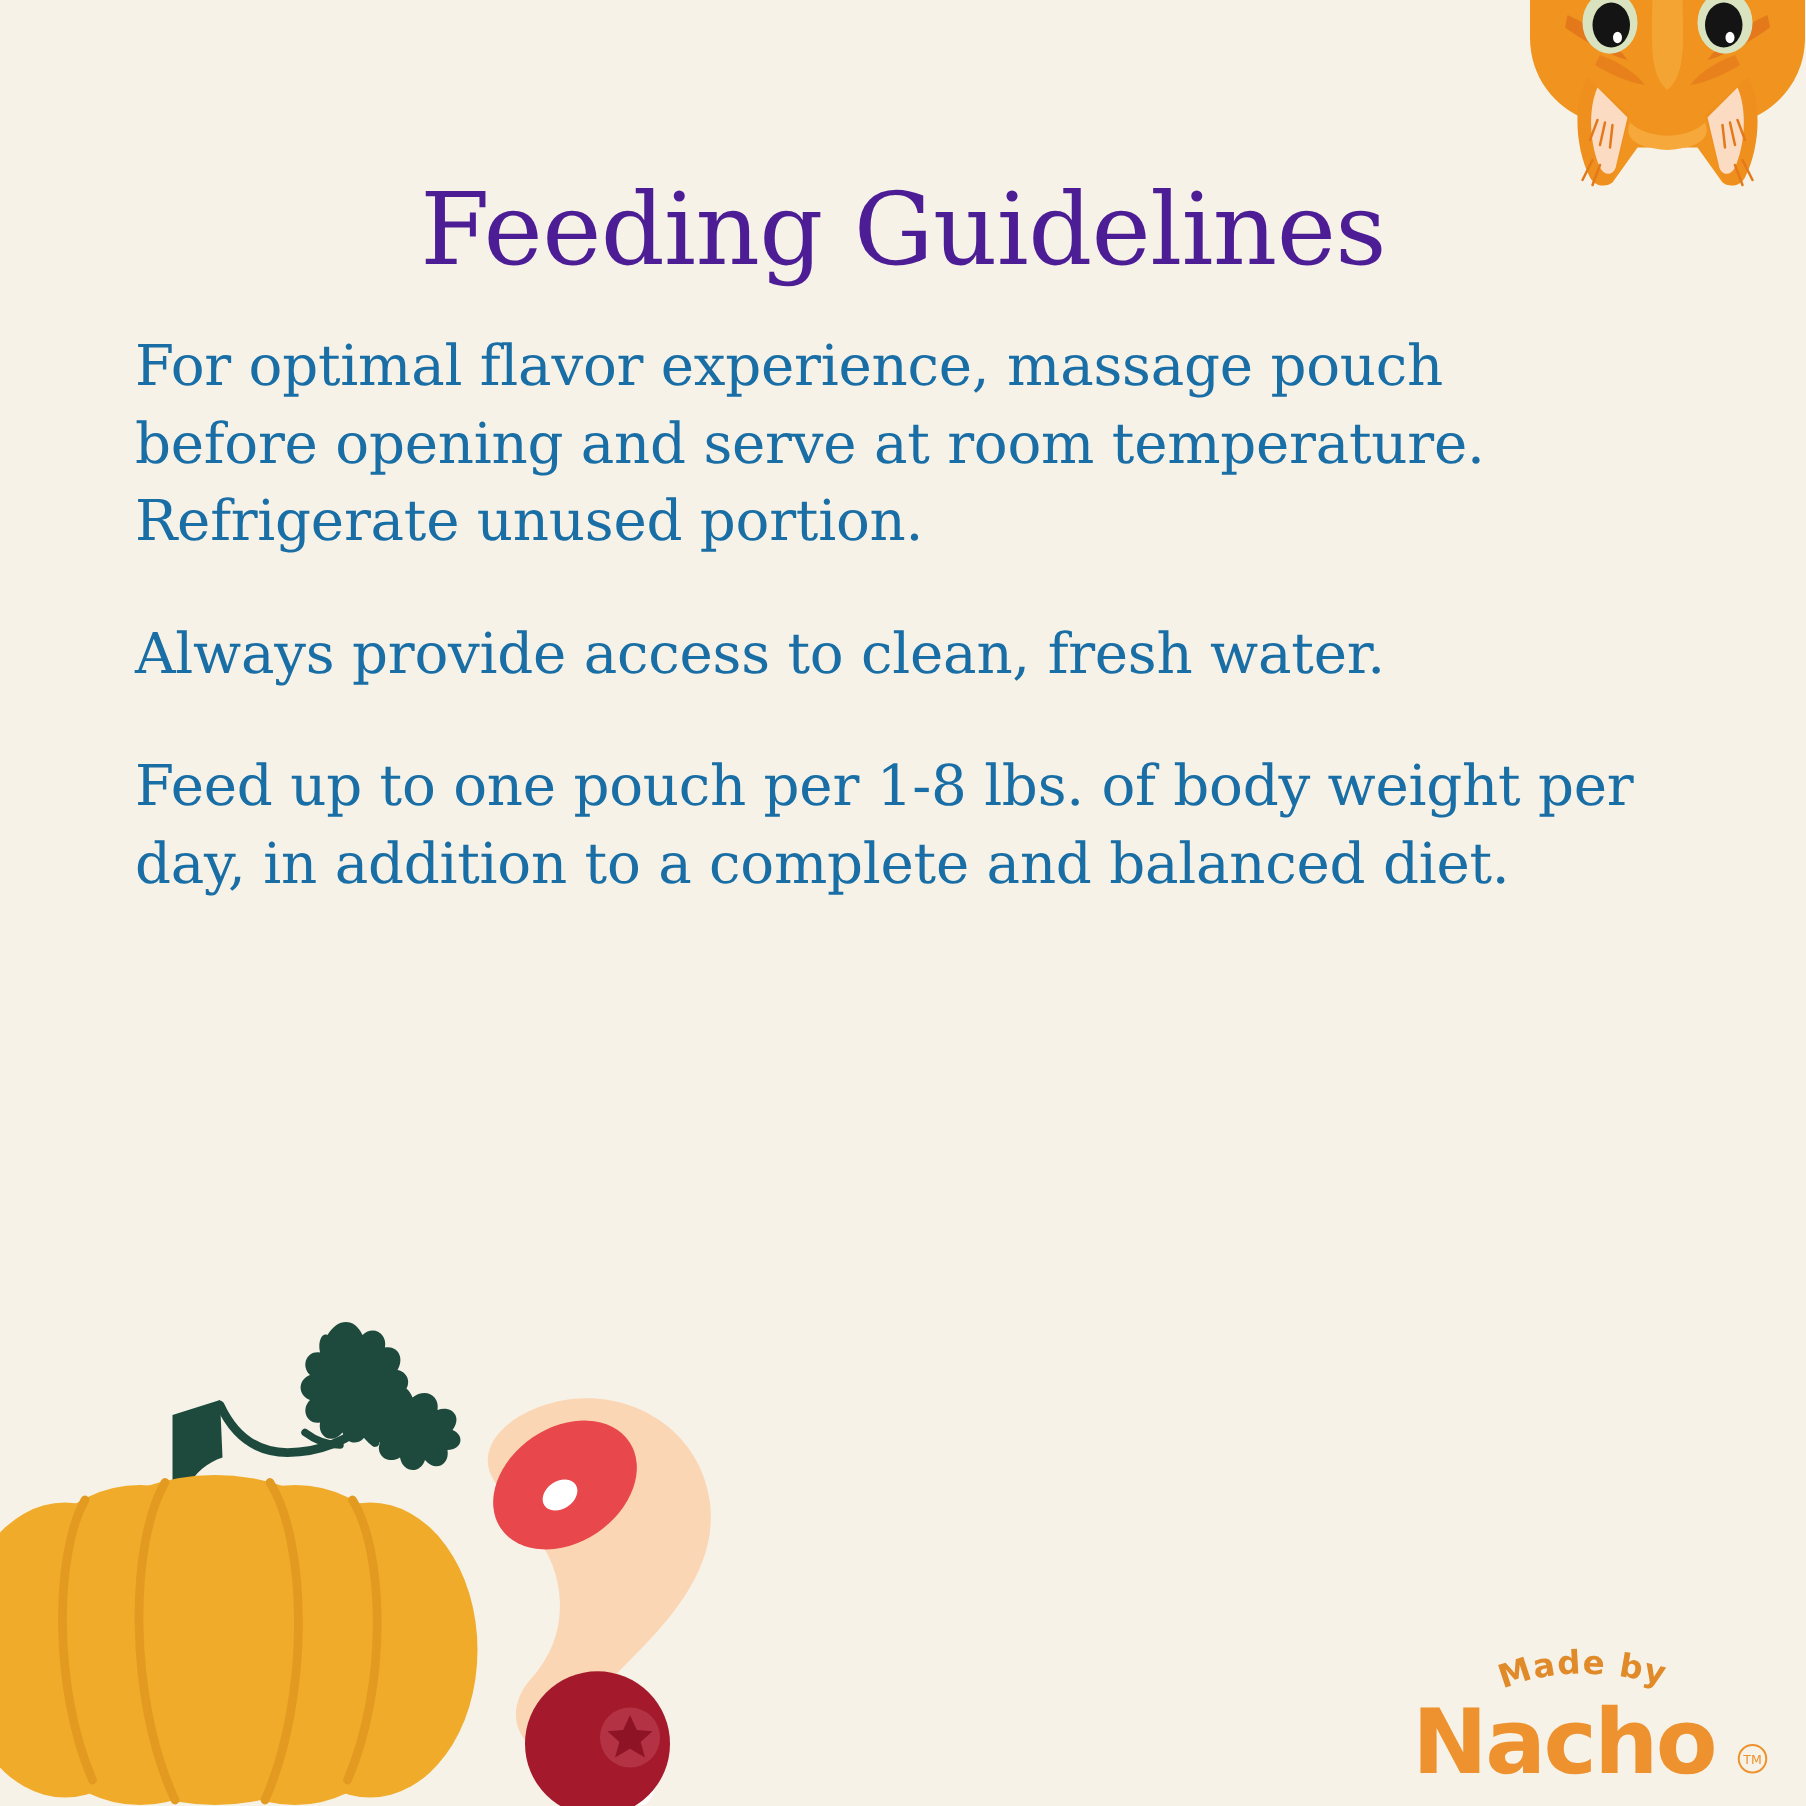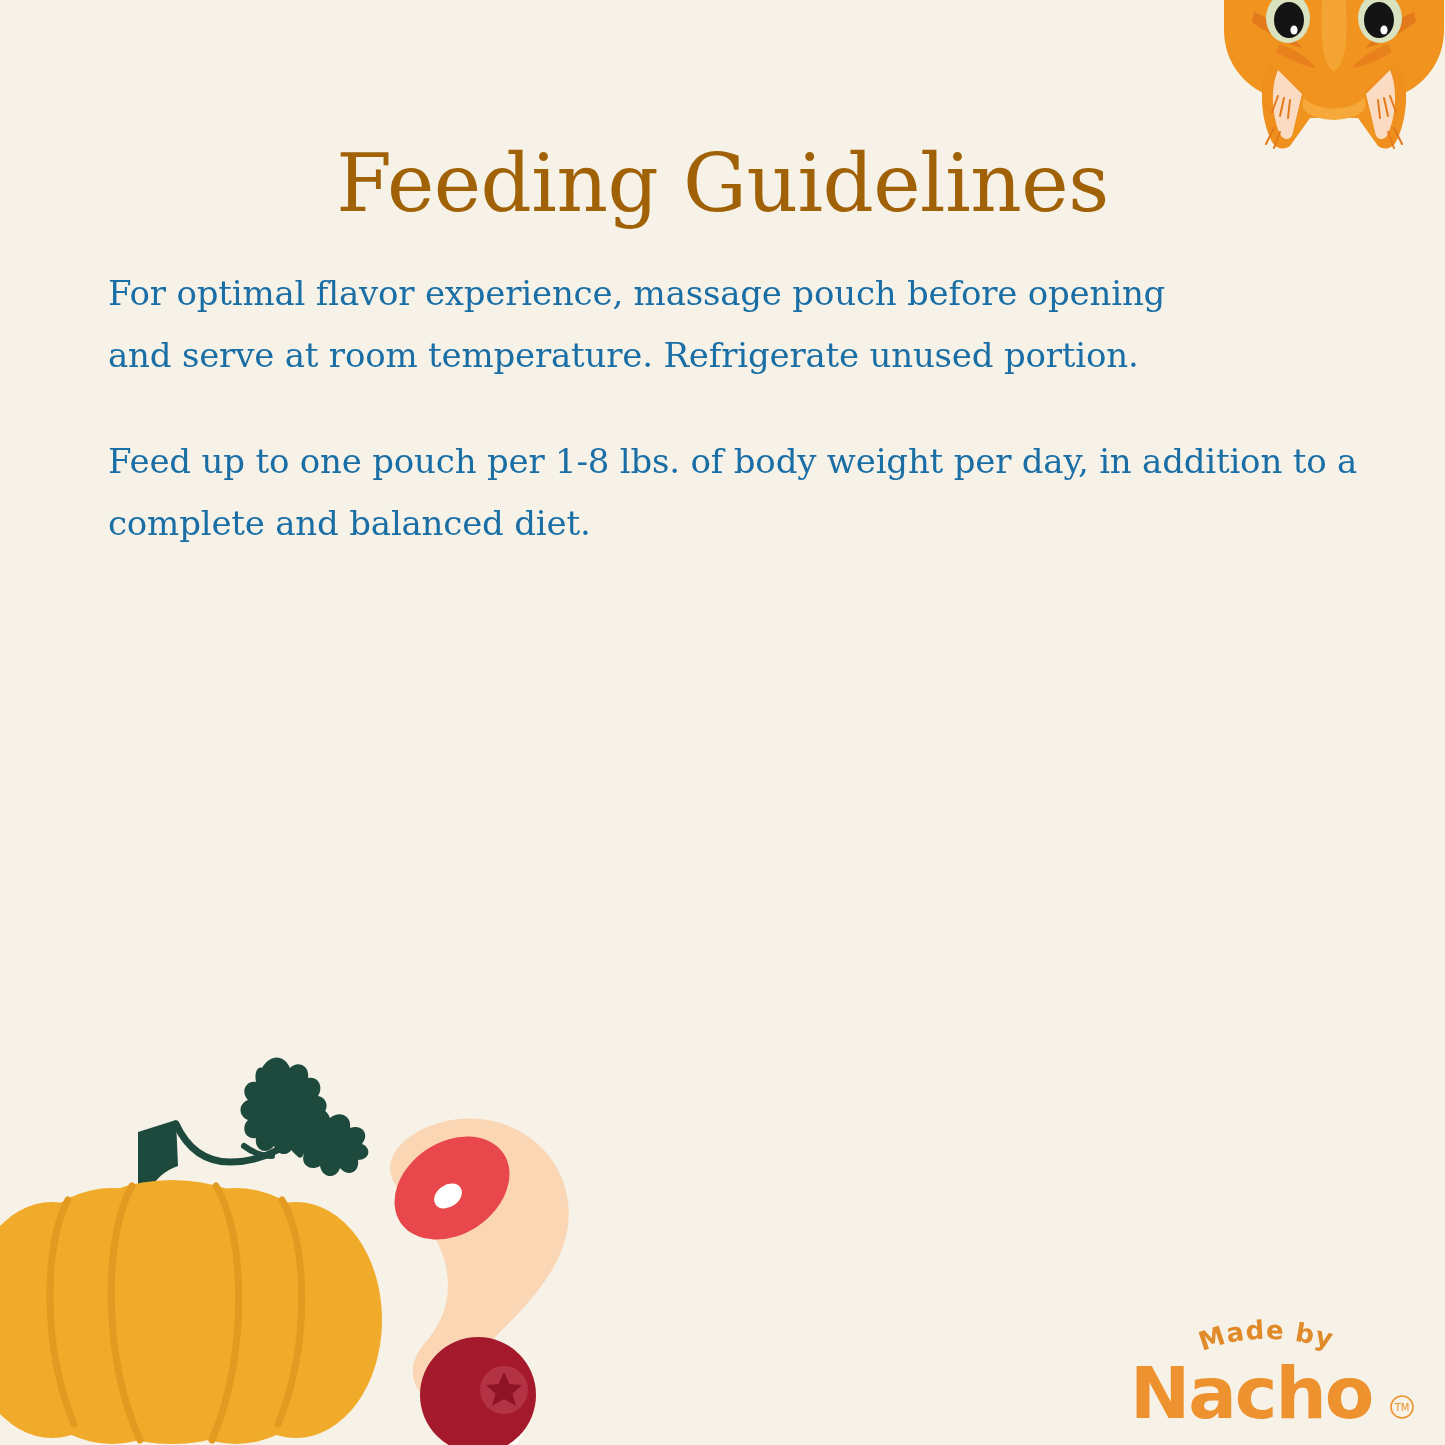--- a/index.html
+++ b/index.html
@@ -30,38 +30,38 @@
     pointer-events: none;
   }
 
   
   #title {
     position: absolute;
     top: 88px;
     left: 0;
     width: 1445px;
     text-align: center;
-    color: #a16207;
+    color: #4c1d95;
     font-family: "DejaVu Serif", "Liberation Serif", serif;
     font-size: 80px;
     font-weight: 400;
     letter-spacing: -0.5px;
     line-height: 1.05;
     white-space: nowrap;
   }
 
   
   #body-copy {
     position: absolute;
     top: 262px;
     left: 108px;
     width: 1250px;
     color: #1a6ea6;
     font-family: "DejaVu Serif", "Liberation Serif", serif;
-    font-size: 34px;
+    font-size: 45px;
     line-height: 62px;
     letter-spacing: -0.2px;
   }
   #body-copy p {
     margin: 0 0 44px 0;
   }
   #body-copy p:last-child { margin-bottom: 0; }
   .para-1 { max-width: 1120px; }
   .para-3 { max-width: 1250px; }
 
@@ -127,20 +127,21 @@
         <path d="M62 132 L56 148"></path>
       <path d="M176 128 L184 144"></path>
         <path d="M170 132 L176 148"></path>
     </g>
   </svg>
 
   <h1 id="title">Feeding Guidelines</h1>
 
   <div id="body-copy">
     <p class="para-1">For optimal flavor experience, massage pouch before opening and serve at room temperature. Refrigerate unused portion.</p>
+    <p class="para-2">Always provide access to clean, fresh water.</p>
     <p class="para-3">Feed up to one pouch per 1-8 lbs. of body weight per day, in addition to a complete and balanced diet.</p>
   </div>
 
   <svg id="produce-illustration" viewBox="0 0 700 425" aria-hidden="true">
 
     <path d="M138 112 L176 100 L178 146 C166 150 156 158 150 170 L138 172 Z" fill="#1e4a3e"></path>
     <path d="M176 104 C188 130 206 142 230 142 C258 142 282 130 300 114" stroke="#1e4a3e" stroke-width="7" fill="none" stroke-linecap="round"></path>
 
     <g fill="#1e4a3e">
       <path d="M262 48 C270 34 284 34 290 48 C298 40 310 46 308 58 C318 56 324 66 318 76

